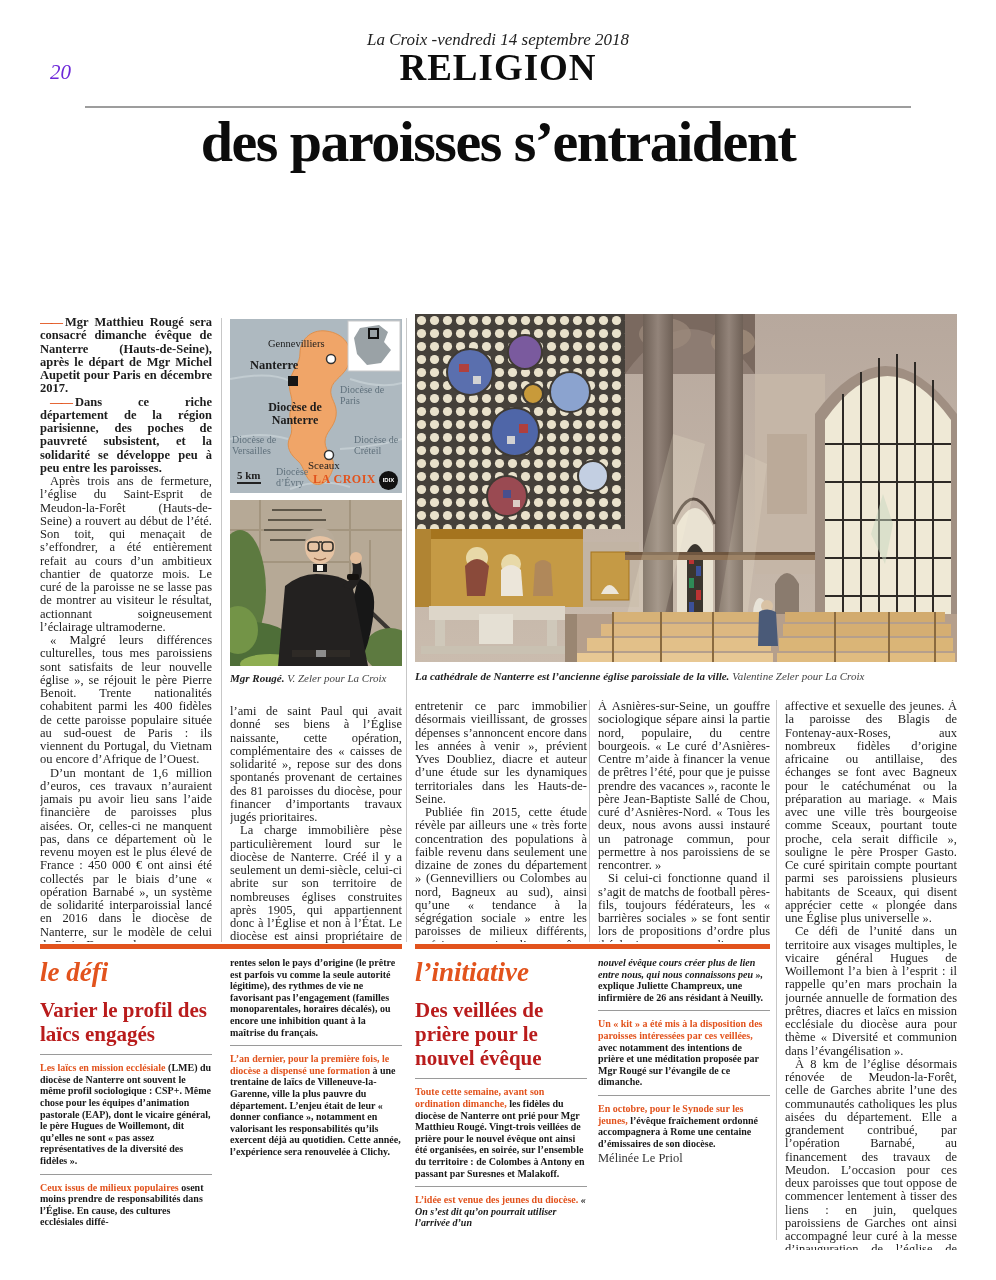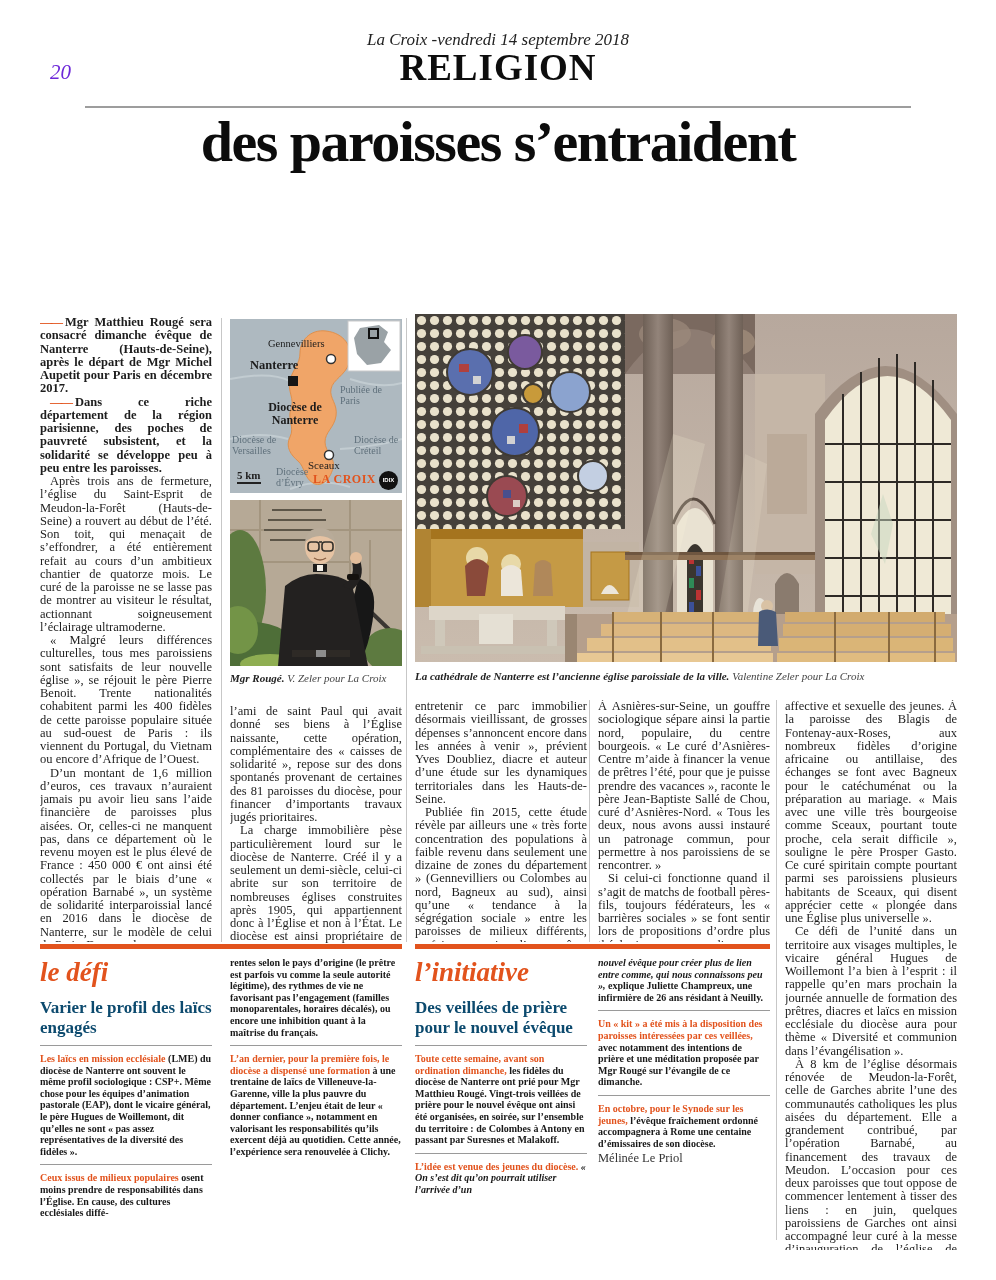--- a/index.html
+++ b/index.html
@@ -39,21 +39,21 @@
   .map .scale{position:absolute;left:7px;top:150px;font-weight:700;font-size:11px;color:#222;
               border-bottom:2px solid #222;padding-bottom:1px;}
   .map .brand{position:absolute;right:26px;bottom:6px;color:#e2531d;font-weight:900;
               font-size:12px;letter-spacing:.5px;}
   .map .idix{position:absolute;right:4px;bottom:3px;width:19px;height:19px;border-radius:50%;
              background:#111;color:#fff;font-size:6px;font-weight:700;text-align:center;
              line-height:19px;font-family:"Liberation Sans",sans-serif;}
   
   .sec-bar{position:absolute;height:5px;background:#e2531d;}
   .sec-head{font-style:italic;font-weight:700;font-size:27px;color:#e2531d;margin:0 0 10px 0;}
-  .sec-sub{font-weight:700;font-size:17px;line-height:1.15;color:#0c4a6e;margin:0 0 8px 0;}
+  .sec-sub{font-weight:700;font-size:21px;line-height:1.15;color:#b91c1c;margin:0 0 8px 0;}
   .sec-rule{height:1px;background:#9a9a9a;margin:7px 0;}
   .sec p{margin:0;font-size:10px;line-height:1.16;font-weight:700;color:#191919;text-align:left;}
   .sec .olead{color:#e2531d;}
   .sec .it{font-style:italic;}
 </style>
 </head>
 <body>
 
 <div class="page">
 
@@ -89,21 +89,21 @@
           <rect x="118" y="2" width="52" height="50" fill="#ffffff" stroke="#c9c9c9"></rect>
           <path d="M130,9 L149,6 L158,13 L154,23 L161,31 L151,44 L137,46 L127,35 L124,19 Z" fill="#9aa2a6"></path>
           <rect x="139" y="10" width="9" height="9" fill="none" stroke="#111" stroke-width="2"></rect>
           <circle cx="101" cy="40" r="4.5" fill="#ffffff" stroke="#333" stroke-width="1.5"></circle>
           <rect x="58" y="57" width="10" height="10" fill="#161616"></rect>
           <circle cx="99" cy="136" r="4.5" fill="#ffffff" stroke="#333" stroke-width="1.5"></circle>
         </svg>
         <div class="lbl place" style="left:38px;top:19px;">Gennevilliers</div>
         <div class="lbl dark" style="left:20px;top:40px;font-size:12.5px;">Nanterre</div>
         <div class="lbl dark" style="left:25px;top:82px;font-size:12px;width:80px;text-align:center;">Diocèse de Nanterre</div>
-        <div class="lbl" style="left:110px;top:66px;width:50px;">Publiée de Paris</div>
+        <div class="lbl" style="left:110px;top:66px;width:50px;">Diocèse de Paris</div>
         <div class="lbl" style="left:2px;top:116px;width:52px;">Diocèse de Versailles</div>
         <div class="lbl" style="left:124px;top:116px;width:46px;">Diocèse de Créteil</div>
         <div class="lbl" style="left:46px;top:148px;width:46px;">Diocèse d’Évry</div>
         <div class="lbl place" style="left:78px;top:141px;font-size:11px;">Sceaux</div>
         <div class="scale">5 km</div>
         <div class="brand">LA CROIX</div>
         <div class="idix">IDIX</div>
       </div>
 
       <div class="photo" style="left:0;top:181px;width:172px;height:166px;">
@@ -291,21 +291,21 @@
       <div class="sec-bar" style="left:0;top:0;width:355px;position:absolute;"></div>
       <div style="position:absolute;left:0;top:13px;width:172px;">
         <div class="sec-head">l’initiative</div>
         <div class="sec-sub">Des veillées de prière pour le nouvel évêque</div>
         <div class="sec-rule"></div>
         <p><span class="olead">Toute cette semaine, avant son ordination dimanche,</span><span> les fidèles du diocèse de Nanterre ont prié pour Mgr Matthieu Rougé. Vingt-trois veillées de prière pour le nouvel évêque ont ainsi été organisées, en soirée, sur l’ensemble du territoire : de Colombes à Antony en passant par Suresnes et Malakoff.</span></p>
         <div class="sec-rule"></div>
         <p><span class="olead">L’idée est venue des jeunes du diocèse.</span><span class="it"> « On s’est dit qu’on pourrait utiliser l’arrivée d’un</span></p>
       </div>
       <div style="position:absolute;left:183px;top:13px;width:172px;">
-        <p><span class="it">nouvel évêque pour créer plus de lien entre comme, qui nous connaissons peu »,</span><span> explique Juliette Champreux, une infirmière de 26 ans résidant à Neuilly.</span></p>
+        <p><span class="it">nouvel évêque cours créer plus de lien entre nous, qui nous connaissons peu »,</span><span> explique Juliette Champreux, une infirmière de 26 ans résidant à Neuilly.</span></p>
         <div class="sec-rule"></div>
         <p><span class="olead">Un « kit » a été mis à la disposition des paroisses intéressées par ces veillées,</span><span> avec notamment des intentions de prière et une méditation proposée par Mgr Rougé sur l’évangile de ce dimanche.</span></p>
         <div class="sec-rule"></div>
         <p><span class="olead">En octobre, pour le Synode sur les jeunes,</span><span> l’évêque fraîchement ordonné accompagnera à Rome une centaine d’émissaires de son diocèse.</span></p>
         <div class="byline light">Mélinée Le Priol</div>
       </div>
     </div>
   </div>
 </div>
 

